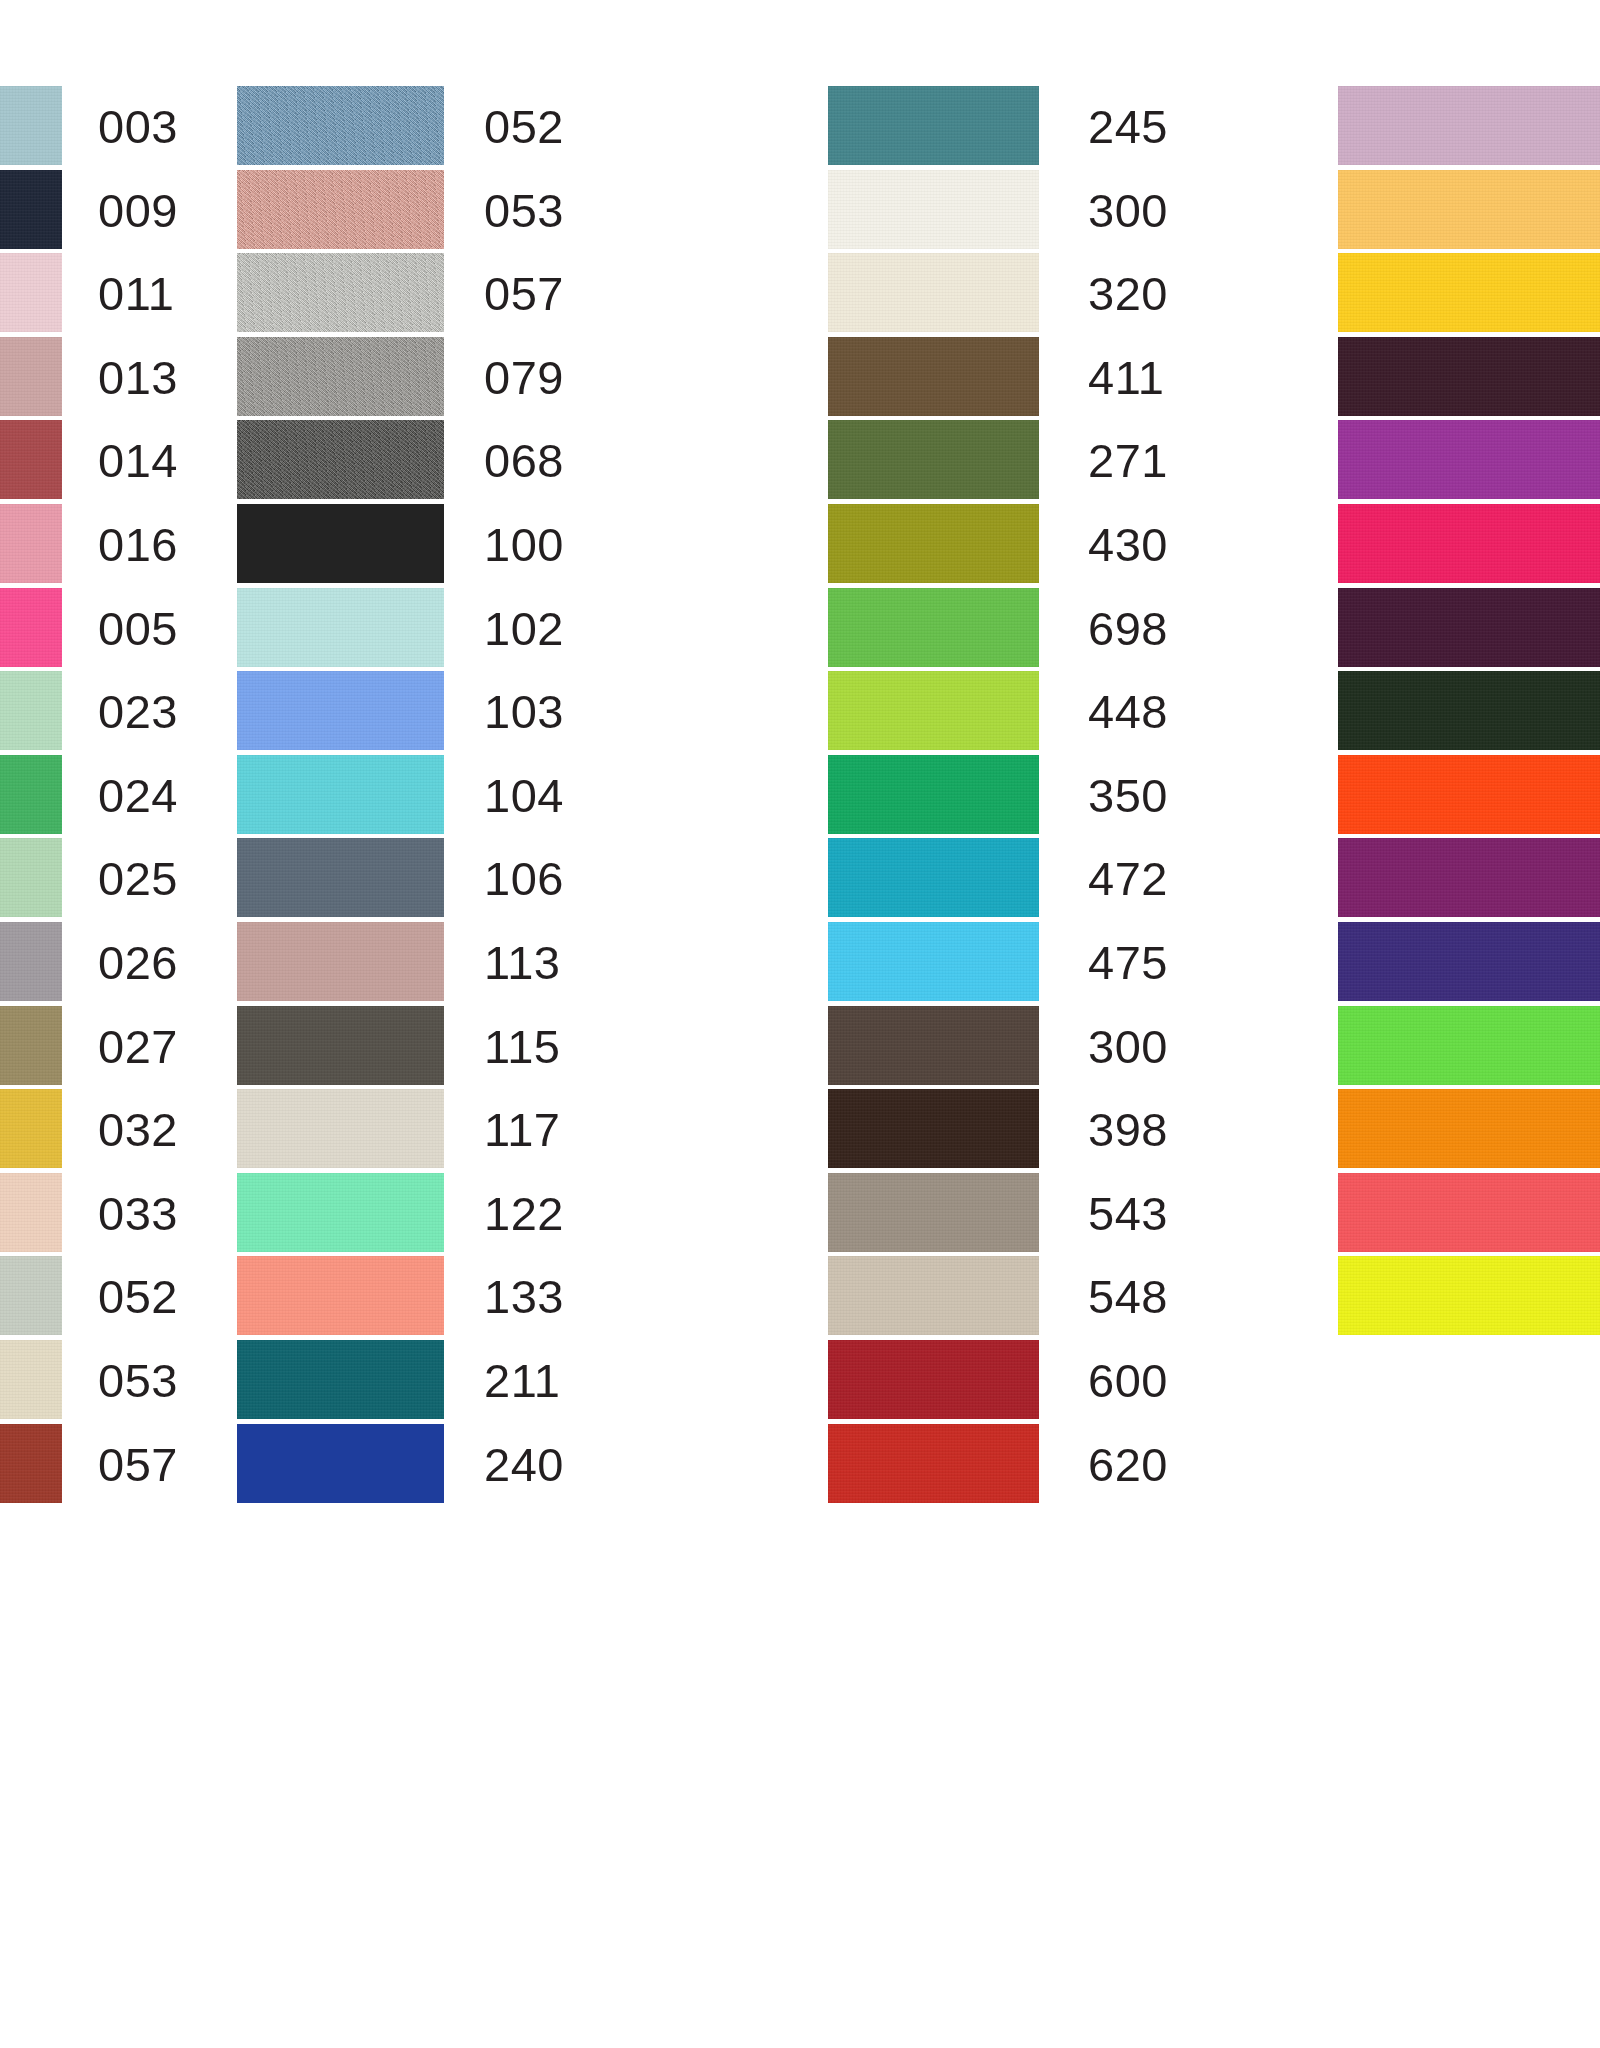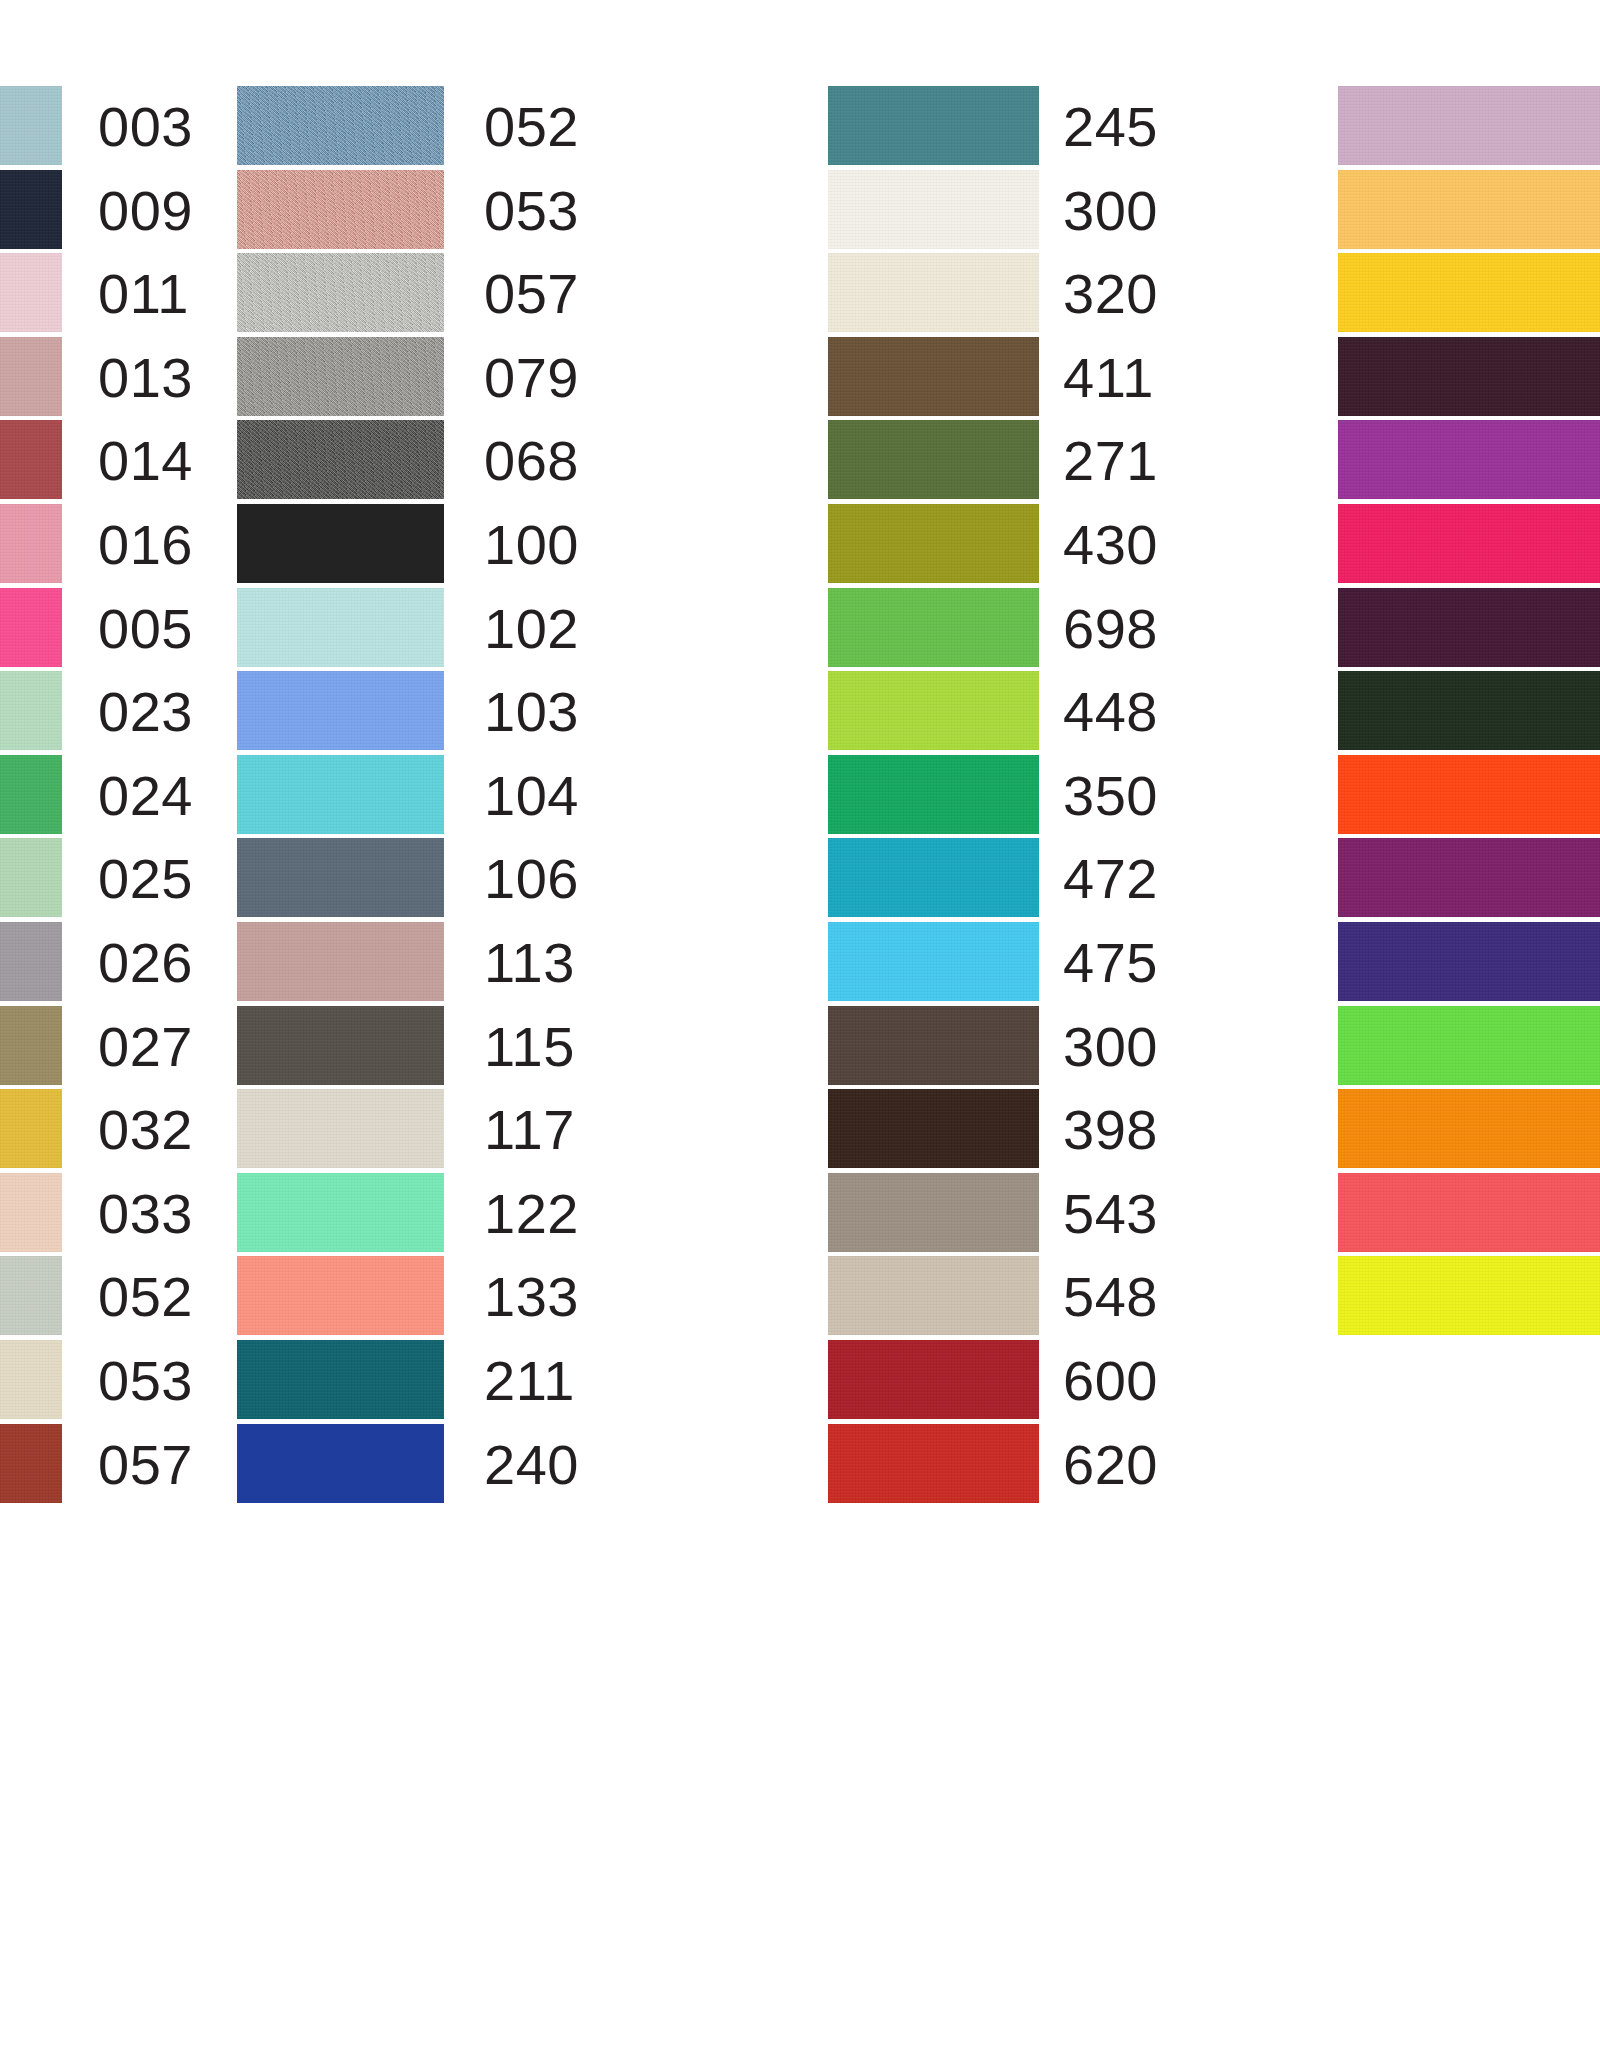--- a/index.html
+++ b/index.html
@@ -53,31 +53,31 @@
   .col-1 .swatch { left: 0px;   width: 62px;  }
   .col-2 .swatch { left: 0px;   width: 207px; }
   .col-3 .swatch { left: 196px; width: 211px; }
   .col-5 .swatch { left: 0px;   width: 262px; }
 
   .label {
     position: absolute;
     top: 0;
     height: 83.6px;
     line-height: 83.6px;
-    font-size: 56px;
+    font-size: 47px;
     font-weight: 400;
     color: #231f20;
     letter-spacing: 0.5px;
     white-space: nowrap;
     font-family: "Liberation Sans", sans-serif;
   }
 
   .col-1 .label { left: 98px;  }
   .col-2 .label { left: 247px; }
-  .col-3 .label { left: 431px; }
+  .col-3 .label { left: 456px; }
 
   
   .tex {
     position: absolute;
     inset: 0;
     pointer-events: none;
     opacity: 0.10;
     background-image:
       repeating-linear-gradient(0deg, rgba(0,0,0,0.55) 0px, rgba(0,0,0,0) 1px, rgba(0,0,0,0) 2px, rgba(255,255,255,0.5) 3px),
       repeating-linear-gradient(90deg, rgba(0,0,0,0.35) 0px, rgba(0,0,0,0) 1px, rgba(255,255,255,0.35) 2px, rgba(0,0,0,0) 3px);

